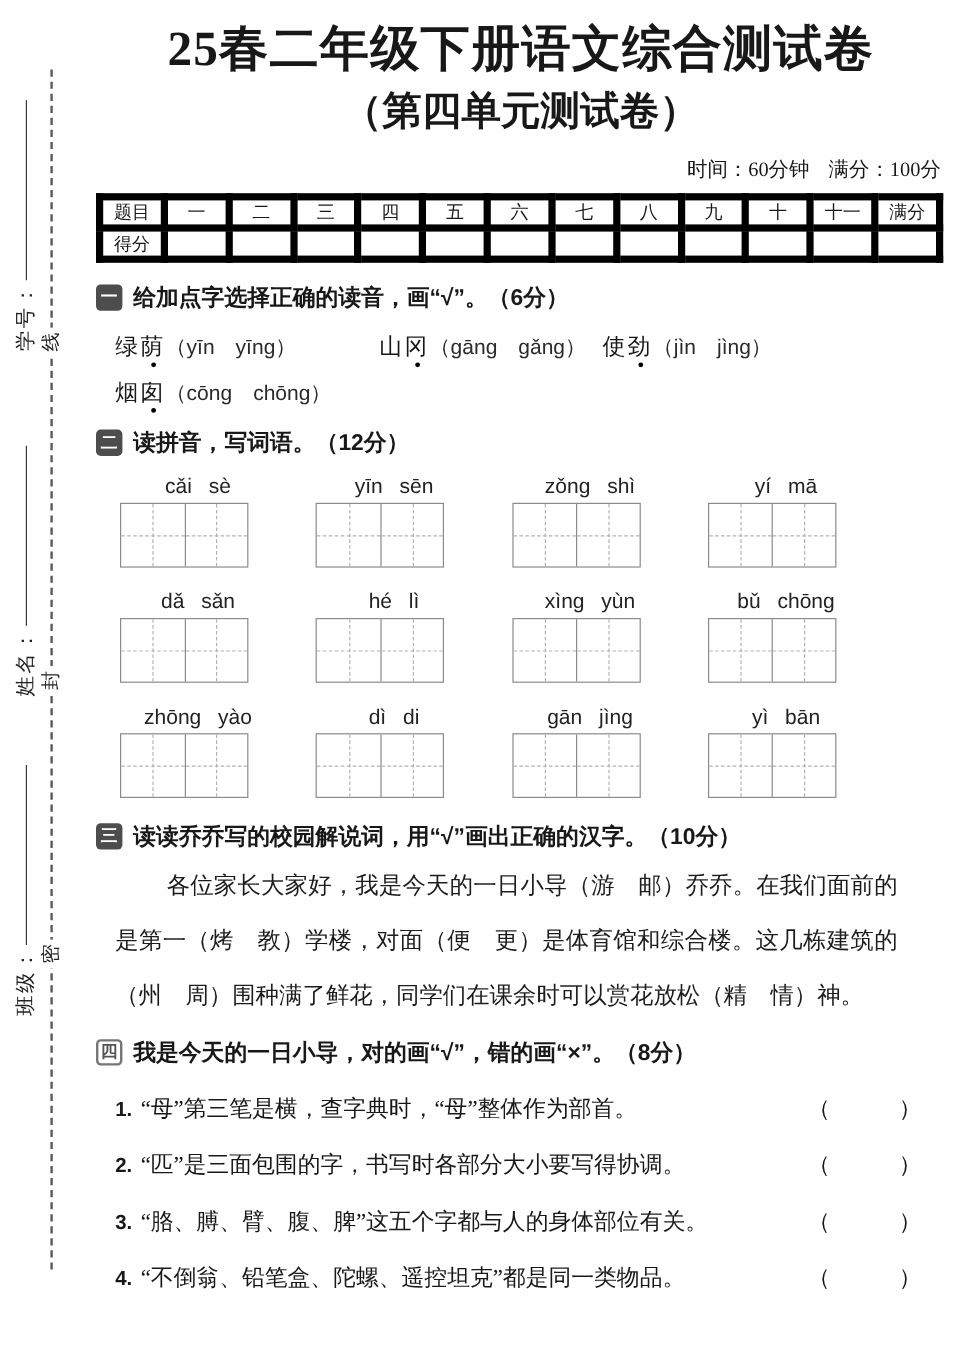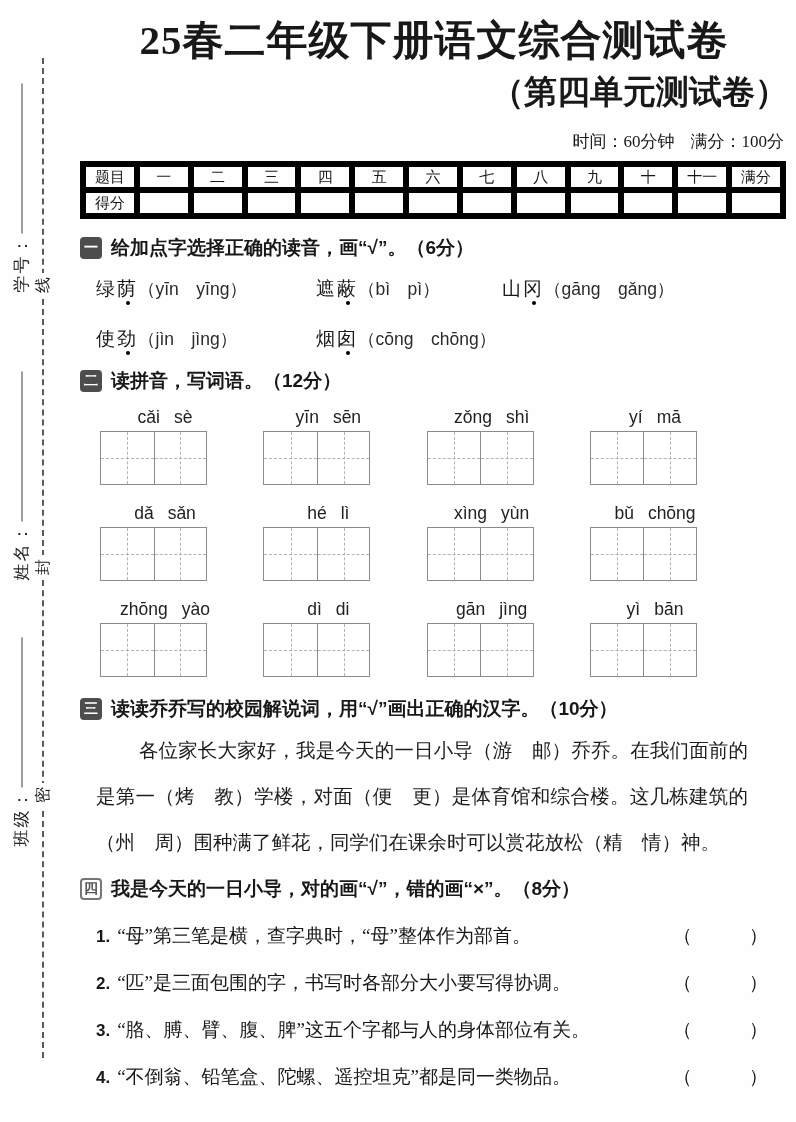--- a/index.html
+++ b/index.html
@@ -15,36 +15,36 @@
   .seal-item { position:absolute; left:21px; white-space:nowrap; font-size:17px;
     transform:translate(-50%,-50%) rotate(-90deg); color:#222; letter-spacing:2px; }
   .fill-line { display:inline-block; width:150px; border-bottom:1.6px solid #3a3a3a;
     height:1px; vertical-align:4px; margin-left:2px; }
   .seal-char { position:absolute; left:43px; background:#fefefe; font-size:16px;
     padding:1px 4px; transform:translate(-50%,-50%) rotate(-90deg); color:#222; }
   
   .content { position:absolute; left:80px; top:0; width:708px; }
   .title { text-align:center; font-size:41px; font-weight:bold; margin-top:13px;
     letter-spacing:1px; }
-  .subtitle { text-align:right; font-size:33px; font-weight:bold; margin-top:2px; }
+  .subtitle { text-align:center; font-size:33px; font-weight:bold; margin-top:2px; }
   .meta { display:flex; justify-content:flex-end; gap:16px; font-size:17px;
     margin-top:15px; padding-right:4px; }
   
   table.score { border-collapse:collapse; width:706px; margin-top:8px; table-layout:fixed; }
   table.score th, table.score td { border:6px solid #000000; height:26px;
     text-align:center; font-size:15px; font-weight:normal; padding:0; }
   
   .q-header { display:flex; align-items:center; gap:9px; font-weight:bold;
     font-size:19px; font-family:"Liberation Sans","DejaVu Sans",sans-serif; }
   .num-icon { flex:0 0 auto; width:22px; height:22px; background:#4d4d4d; color:#fff;
     border-radius:4px; display:flex; align-items:center; justify-content:center;
     font-size:14px; font-weight:bold; font-family:"Liberation Serif",serif; }
   .num-icon.outline { background:#fff; color:#555; border:2px solid #767676; }
   
-  .q1-grid { display:grid; grid-template-columns:220px 186px 1fr; row-gap:24px;
+  .q1-grid { display:grid; grid-template-columns:220px 186px 1fr; row-gap:12px;
     margin:15px 0 0 16px; font-size:19px; }
   .q1-item { white-space:nowrap; }
   .word { letter-spacing:2px; }
   .dot { position:relative; }
   .dot::after { content:""; position:absolute; left:50%; bottom:-6px; width:4px;
     height:4px; background:#000; border-radius:50%; transform:translateX(-50%); }
   .py { font-family:"Liberation Sans","DejaVu Sans",sans-serif; font-size:17.5px;
     color:#2a2a2a; }
   
   .q2-row { display:flex; justify-content:space-between; width:620px;
@@ -139,21 +139,20 @@
     </tbody>
       </table>
 
     <div class="sect">
       <div class="q-header">
         <span class="num-icon">一</span>
         <span>给加点字选择正确的读音，画“√”。（6分）</span>
       </div>
       <div class="q1-grid">
         <div class="q1-item"><span class="word"><span>绿</span><span class="dot">荫</span></span><span class="py">（yīn　yīng）</span></div>
-        <div class="q1-item"><span class="word"><span>遮</span><span class="dot">蔽</span></span><span class="py">（bì　pì）</span></div>
         <div class="q1-item"><span class="word"><span>山</span><span class="dot">冈</span></span><span class="py">（gāng　gǎng）</span></div>
         <div class="q1-item"><span class="word"><span>使</span><span class="dot">劲</span></span><span class="py">（jìn　jìng）</span></div>
         <div class="q1-item"><span class="word"><span>烟</span><span class="dot">囱</span></span><span class="py">（cōng　chōng）</span></div>
       </div>
     </div>
 
     <div class="sect">
       <div class="q-header">
         <span class="num-icon">二</span>
         <span>读拼音，写词语。（12分）</span>

